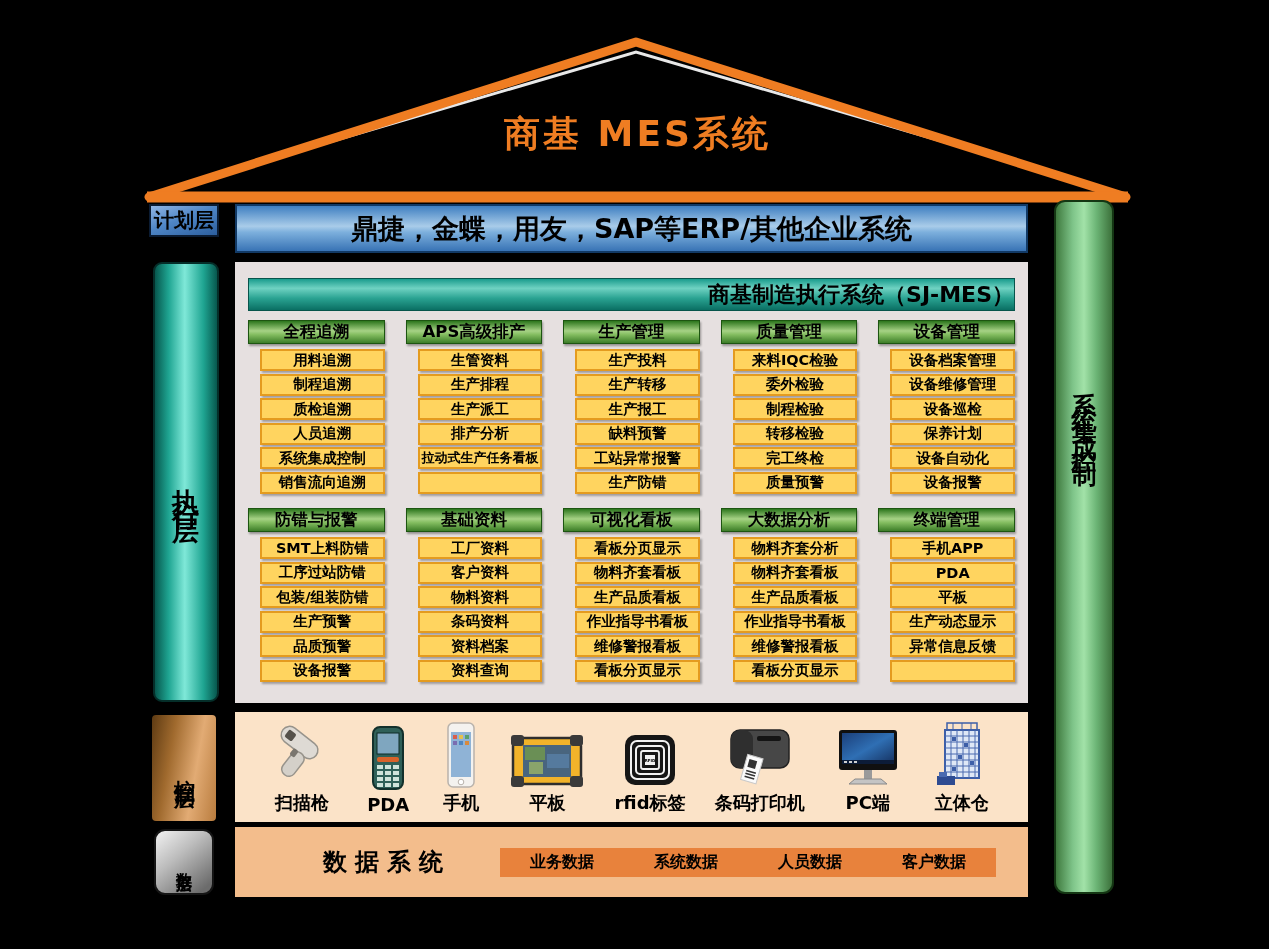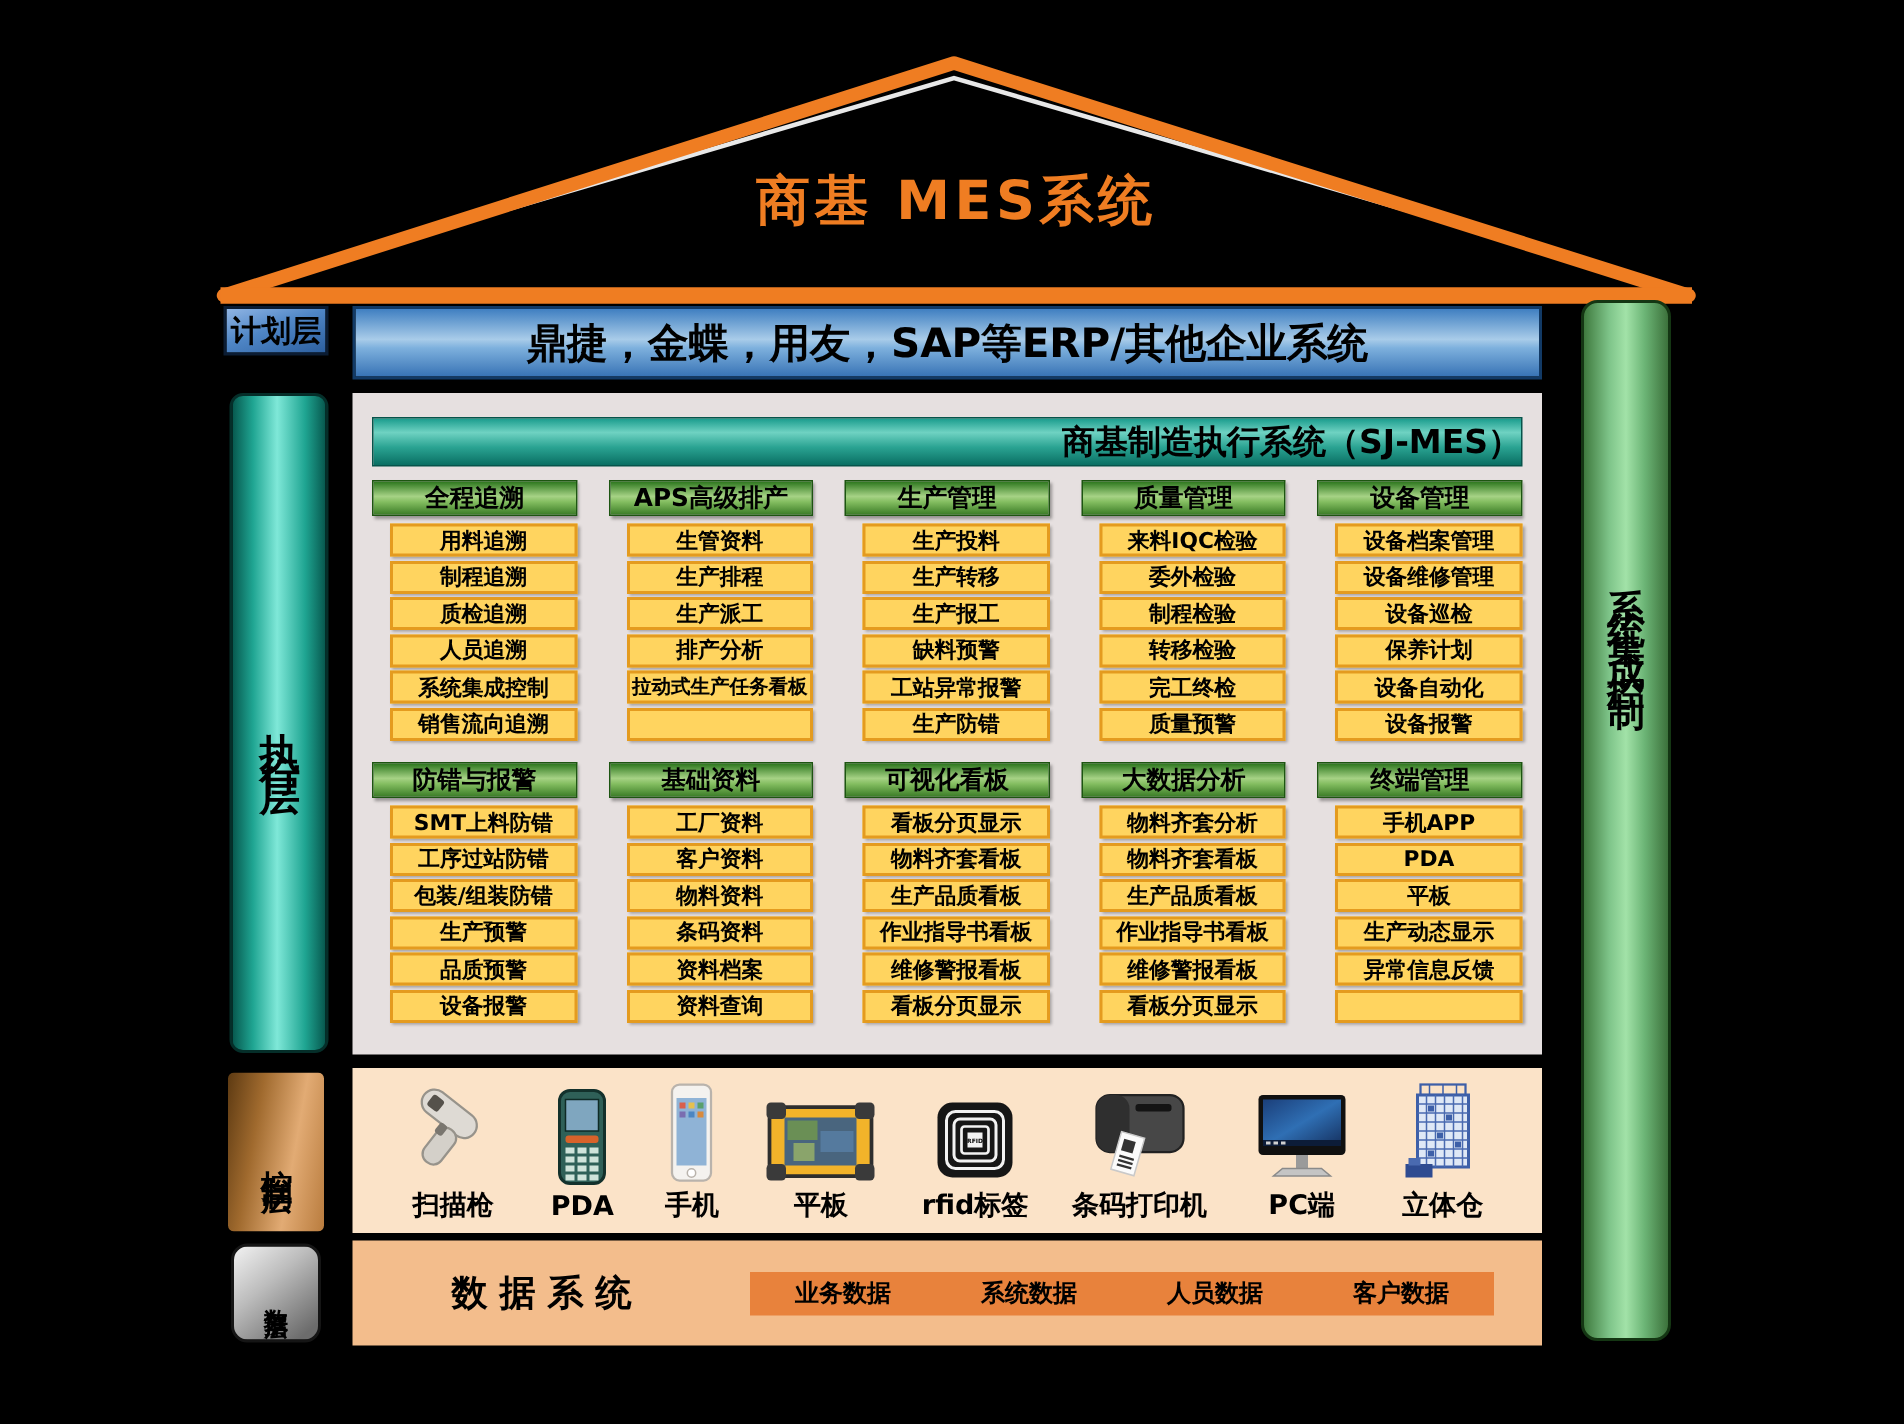--- a/index.html
+++ b/index.html
@@ -62,21 +62,21 @@
       box-shadow:1.5px 1.5px 2px rgba(0,0,0,0.3);margin-left:12px;}
   
   .control-band{position:absolute;left:235px;top:712px;width:793px;height:110px;box-sizing:border-box;
       background:#FBE3C8;display:flex;align-items:flex-end;justify-content:space-evenly;
       padding:6px 6px 7px 6px;}
   .device{display:flex;flex-direction:column;align-items:center;}
   .device .icon{display:block;line-height:0;}
   .device .dev-label{font-size:18px;font-weight:bold;margin-top:1px;white-space:nowrap;}
   
   .data-band{position:absolute;left:235px;top:827px;width:793px;height:70px;box-sizing:border-box;
-      background:#F3BD8C;display:flex;align-items:center;padding:0 32px 0 66px;}
+      background:#F3BD8C;display:flex;align-items:center;padding:0 32px 0 88px;}
   .data-title{font-size:24px;font-weight:bold;letter-spacing:8px;margin-right:44px;white-space:nowrap;}
   .data-boxes{display:flex;flex:1;justify-content:flex-end;border-radius:13px;}
   .data-box{width:124px;height:29px;background:#E8823C;display:flex;align-items:center;
       justify-content:center;font-size:16px;font-weight:bold;white-space:nowrap;}
 </style>
 </head>
 <body>
 
 <div id="stage">
 

